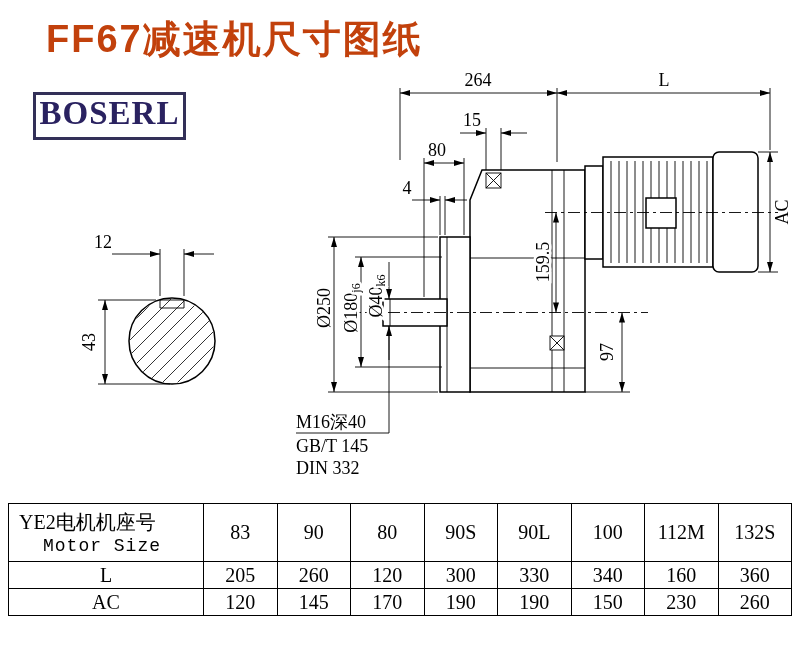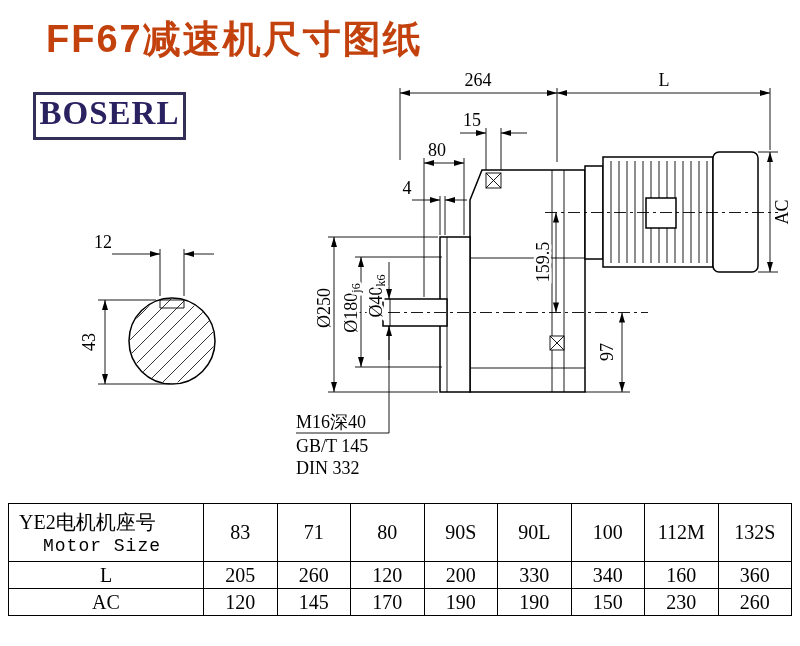--- a/index.html
+++ b/index.html
@@ -207,34 +207,34 @@
       <col>
       <col>
   </colgroup>
   <tbody>
       <tr class="hdr">
     <th class="first">
       <div class="hdr-cn">YE2电机机座号</div>
       <div class="hdr-en">Motor Size</div>
     </th>
     <th>83</th>
-    <th>71</th>
+    <th>90</th>
     <th>80</th>
     <th>90S</th>
     <th>90L</th>
     <th>100</th>
     <th>112M</th>
     <th>132S</th>
   </tr>
   <tr class="data">
     <td>L</td>
     <td>205</td>
     <td>260</td>
     <td>120</td>
-    <td>200</td>
+    <td>300</td>
     <td>330</td>
     <td>340</td>
     <td>160</td>
     <td>360</td>
   </tr>
   <tr class="data">
     <td>AC</td>
     <td>120</td>
     <td>145</td>
     <td>170</td>

